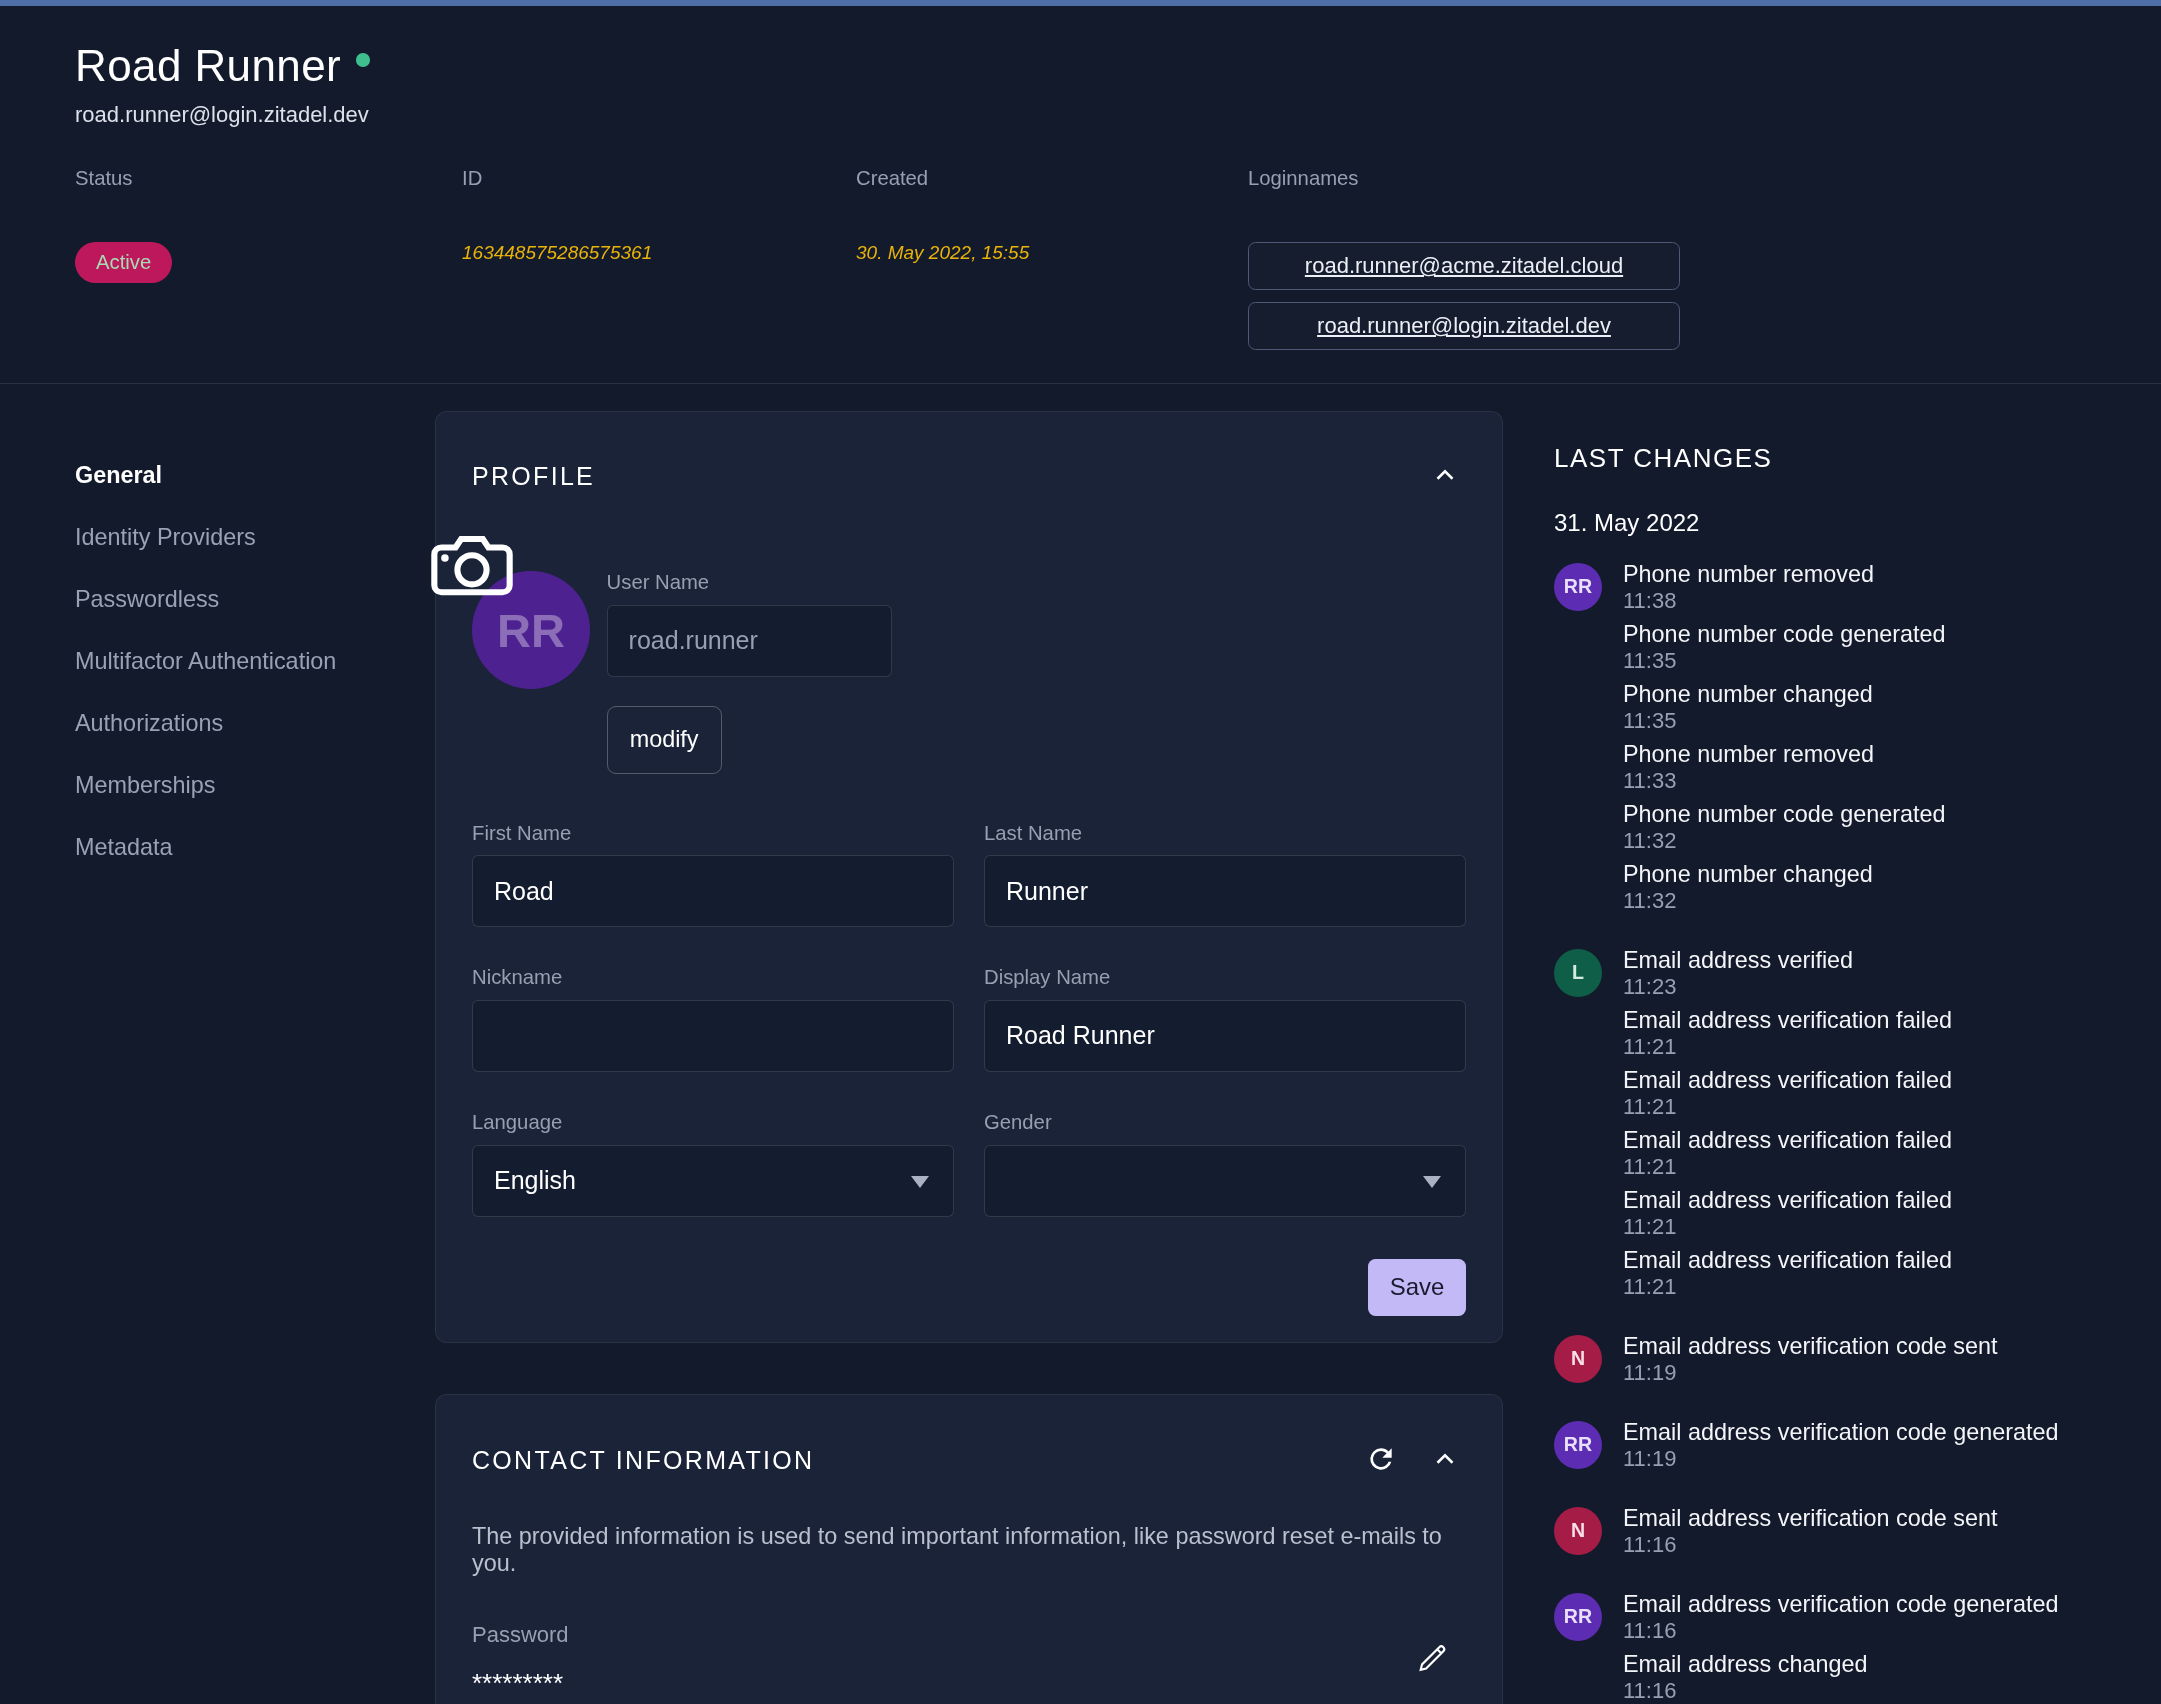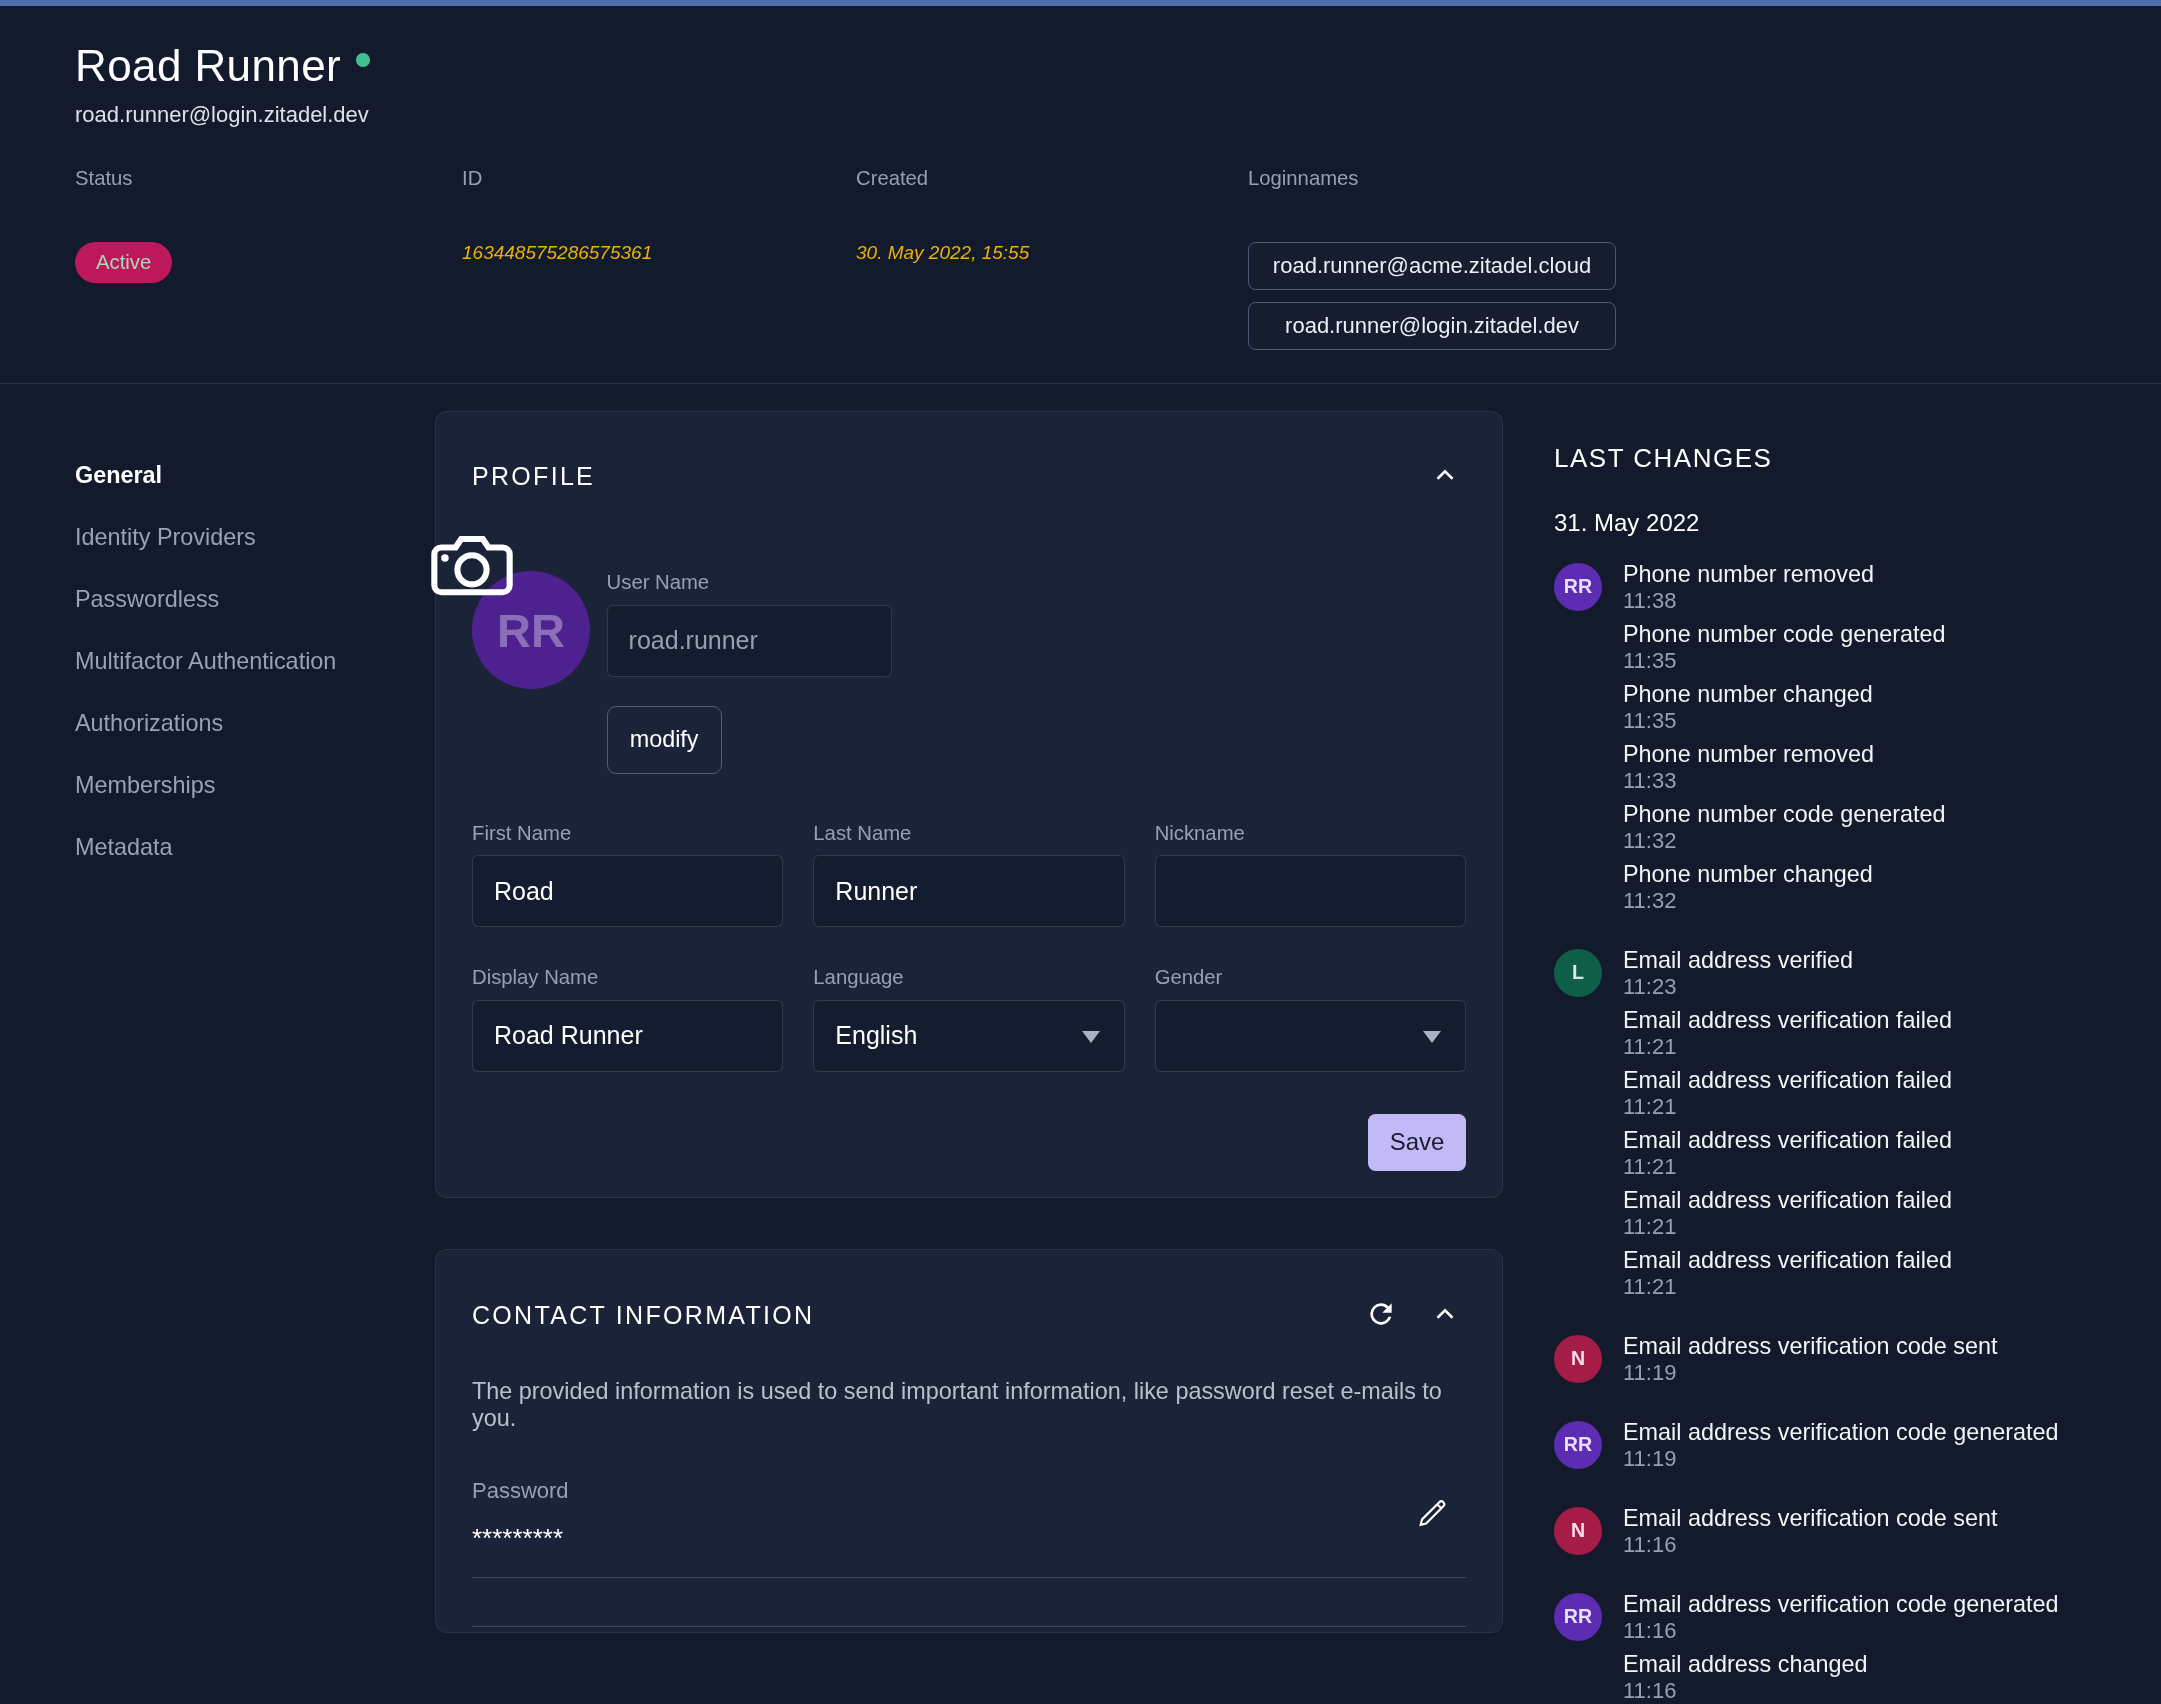--- a/index.html
+++ b/index.html
@@ -21,23 +21,23 @@
   .subtitle { font-size:22px; color:#dde1e9; margin-top:10.6px; }
   .meta-row { display:flex; margin-top:39px; }
   .meta-col { display:flex; flex-direction:column;gap:39px; }
   .meta-col.c1 { width:387px; } .meta-col.c2 { width:394px; }
   .meta-col.c3 { width:392px; } .meta-col.c4 { width:392px; }
   .meta-label { font-size:20.3px; color:#97a0b2; margin-bottom:13.6px; }
   .meta-value { font-size:19px; color:#eab308;font-style:italic; }
   .status-badge { display:inline-flex; align-items:center; justify-content:center;
     background:#be185d; color:#a7dcb3; font-size:20.3px; padding:9px 21px;
     border-radius:30px; width:fit-content; }
-  .chip { width:368px; height:48px; border:1.5px solid #4d5a77; border-radius:7.5px;
+  .chip { width:432px; height:48px; border:1.5px solid #4d5a77; border-radius:7.5px;
     display:flex; align-items:center; justify-content:center; font-size:22px;
-    color:#eceff5; margin-bottom:12px; background:rgba(255,255,255,0.015); }
+    color:#eceff5; margin-bottom:12px; background:rgba(255,255,255,0.015);text-decoration:underline; }
 
   
   .content { display:flex; padding:27px 0 0 75px; align-items:flex-start; }
   .nav { width:360px; padding-top:33px; flex-shrink:0; }
   .nav-item { font-size:23.4px; color:#99a2b4; line-height:62px; cursor:pointer; }
   .nav-item.active { color:#ffffff; font-weight:bold; }
   .main { width:1068px; flex-shrink:0; }
   .aside { flex:1; padding:32px 0 0 51px; }
 
   
@@ -57,21 +57,21 @@
   .big-avatar svg { position:absolute; left:50%; top:50%; transform:translate(-50%,-50%); }
   .username-col { margin-left:16.6px; }
   .field-label { font-size:20.3px; color:#97a0b2; margin-bottom:10.6px; display:block; }
   .text-input { background:#141c2f; border:0.8px solid rgba(255,255,255,0.13);
     border-radius:6px; height:72px; width:100%; color:#ffffff; font-size:25px;
     padding:0 21px; font-family:"Liberation Sans", sans-serif; outline:none; }
   .username-col .text-input { width:285px; color:#97a0b2; }
   .modify-btn { margin-top:29px; width:115px; height:68px; border-radius:9px;
     background:none; border:0.8px solid rgba(255,255,255,0.25); color:#ffffff;
     font-size:23.4px; cursor:pointer; font-family:"Liberation Sans", sans-serif; }
-  .form-grid { display:grid; grid-template-columns:1fr 1fr 1fr; column-gap:30px; row-gap:39px; margin-top:48px; }
+  .form-grid { display:grid; grid-template-columns:1fr 1fr; column-gap:30px; row-gap:39px; margin-top:48px; }
   .select-box { background:#141c2f; border:0.8px solid rgba(255,255,255,0.13);
     border-radius:6px; height:72px; display:flex; align-items:center;
     padding:0 21px; font-size:25px; color:#ffffff; cursor:pointer; position:relative; }
   .select-box .caret { position:absolute; right:24px; top:50%; margin-top:-4.5px;
     width:0; height:0; border-left:9.8px solid transparent; border-right:9.8px solid transparent;
     border-top:12px solid #aab2c2; }
   .save-row { display:flex; justify-content:flex-end; margin-top:42px; }
   .save-btn { width:98px; height:57px; background:#c3b9f6; color:#191b2e;
     border:none; border-radius:7.5px; font-size:24px; cursor:pointer;
     font-family:"Liberation Sans", sans-serif; }

